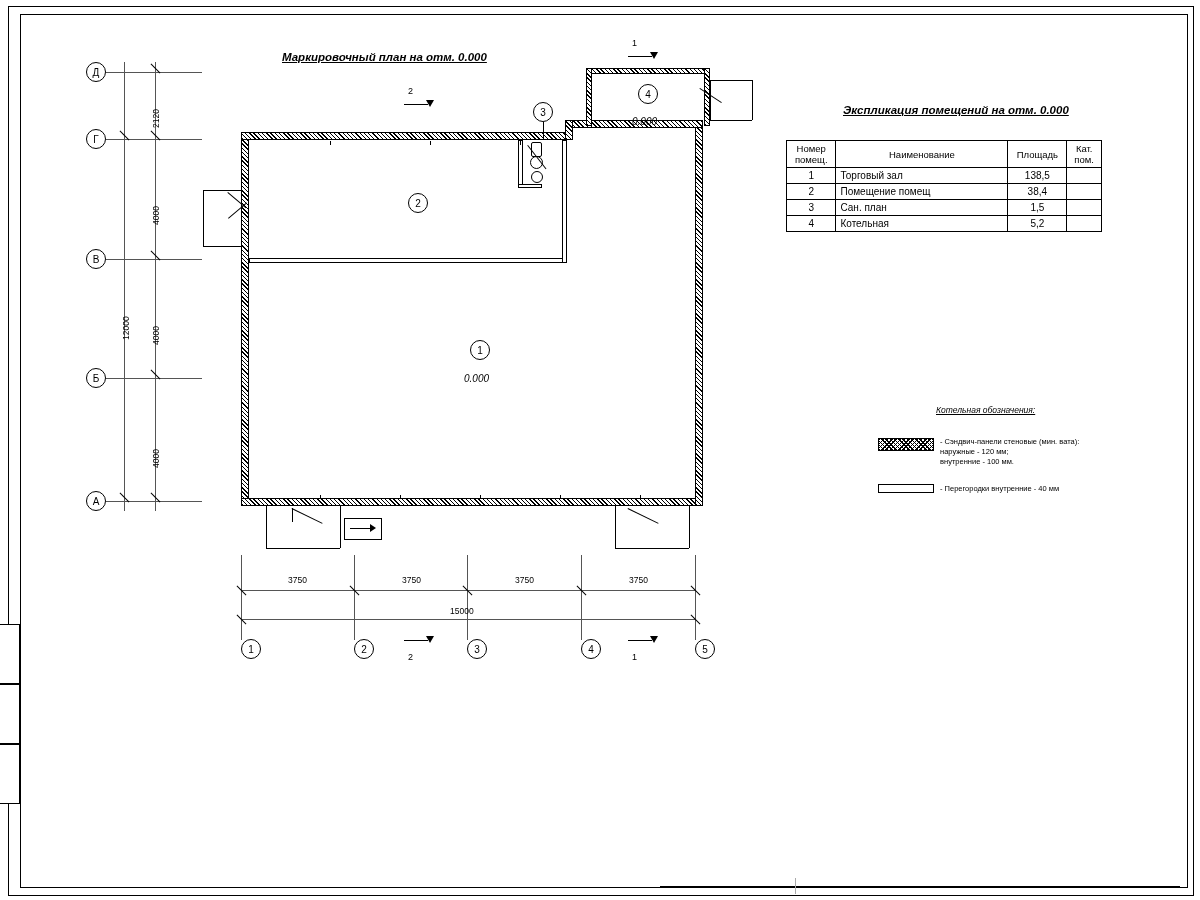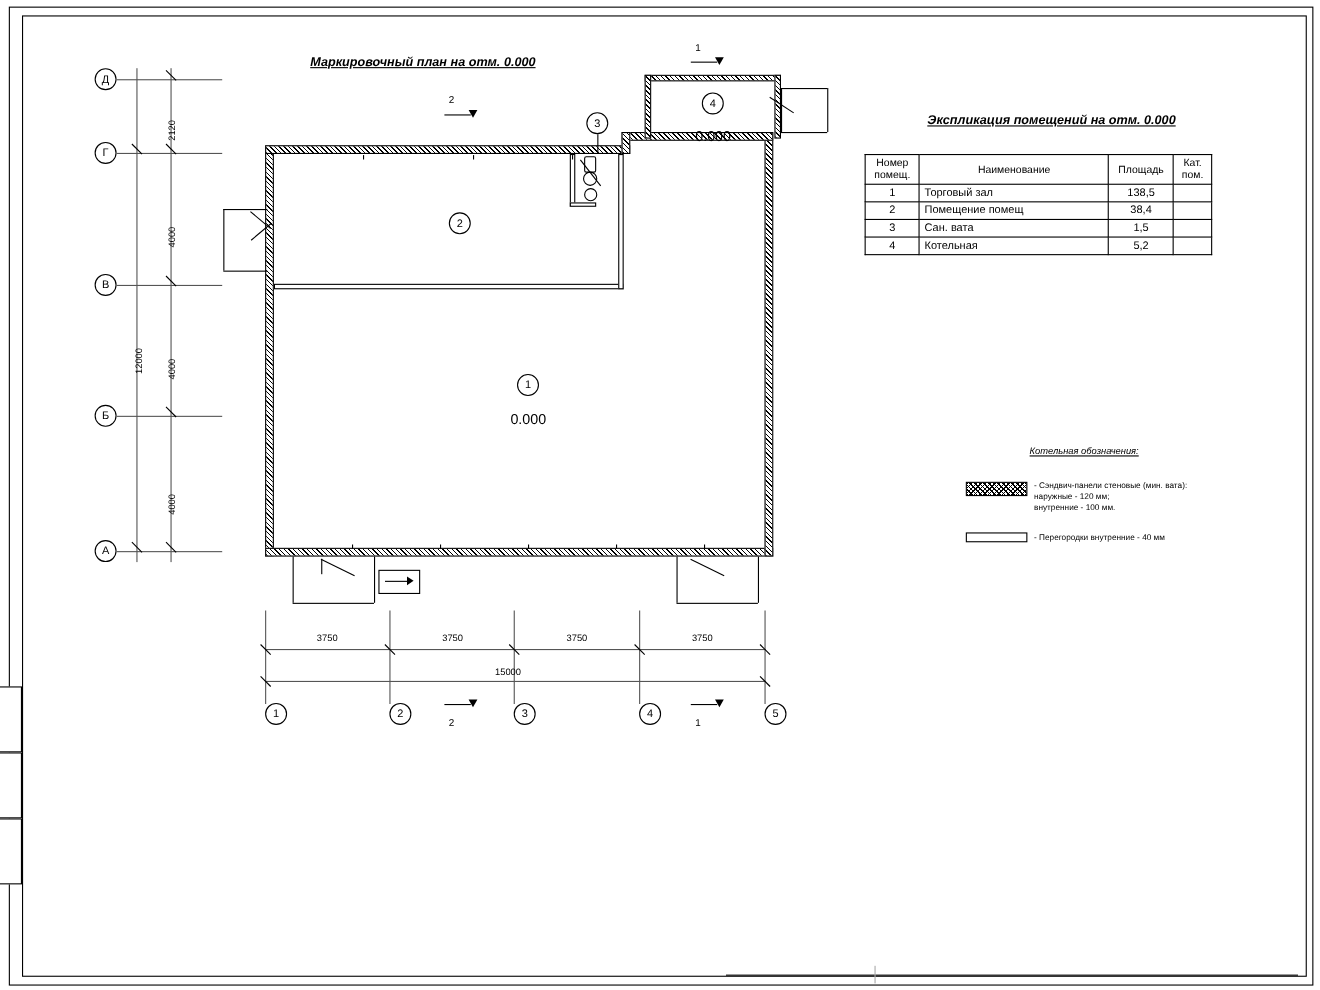--- a/index.html
+++ b/index.html
@@ -83,22 +83,23 @@
     width: 20px; height: 20px;
     border: 1px solid #000;
     border-radius: 50%;
     background: #fff;
     font-size: 10px;
     display: flex; align-items: center; justify-content: center;
     box-sizing: border-box;
   }
   .elev-label {
     position: absolute;
-    font-size: 13px;
-    white-space: nowrap;
+    font-size: 10px;
+    white-space: nowrap;
+    font-style: italic;
   }
   .dim-text {
     position: absolute;
     font-size: 8.5px;
     white-space: nowrap;
   }
   .dim-text.vert {
     transform: rotate(-90deg);
     transform-origin: left top;
   }
@@ -352,21 +353,21 @@
         <td class="c-cat"></td>
       </tr>
       <tr>
         <td class="c-num">2</td>
         <td class="c-name">Помещение помещ</td>
         <td class="c-area">38,4</td>
         <td class="c-cat"></td>
       </tr>
       <tr>
         <td class="c-num">3</td>
-        <td class="c-name">Сан. вата</td>
+        <td class="c-name">Сан. план</td>
         <td class="c-area">1,5</td>
         <td class="c-cat"></td>
       </tr>
       <tr>
         <td class="c-num">4</td>
         <td class="c-name">Котельная</td>
         <td class="c-area">5,2</td>
         <td class="c-cat"></td>
       </tr>
     </tbody>

